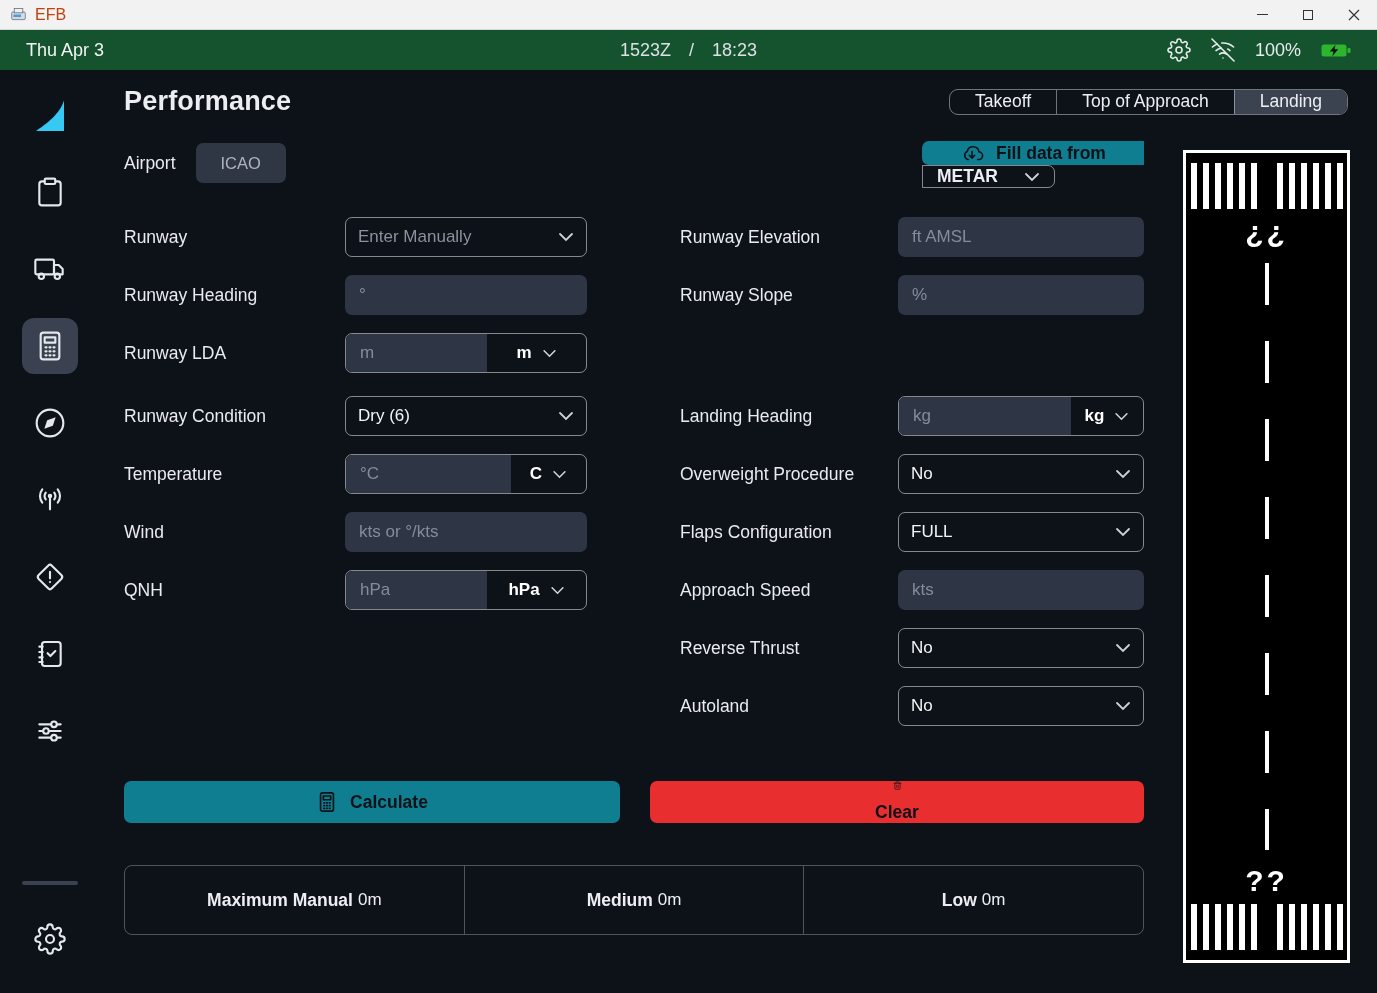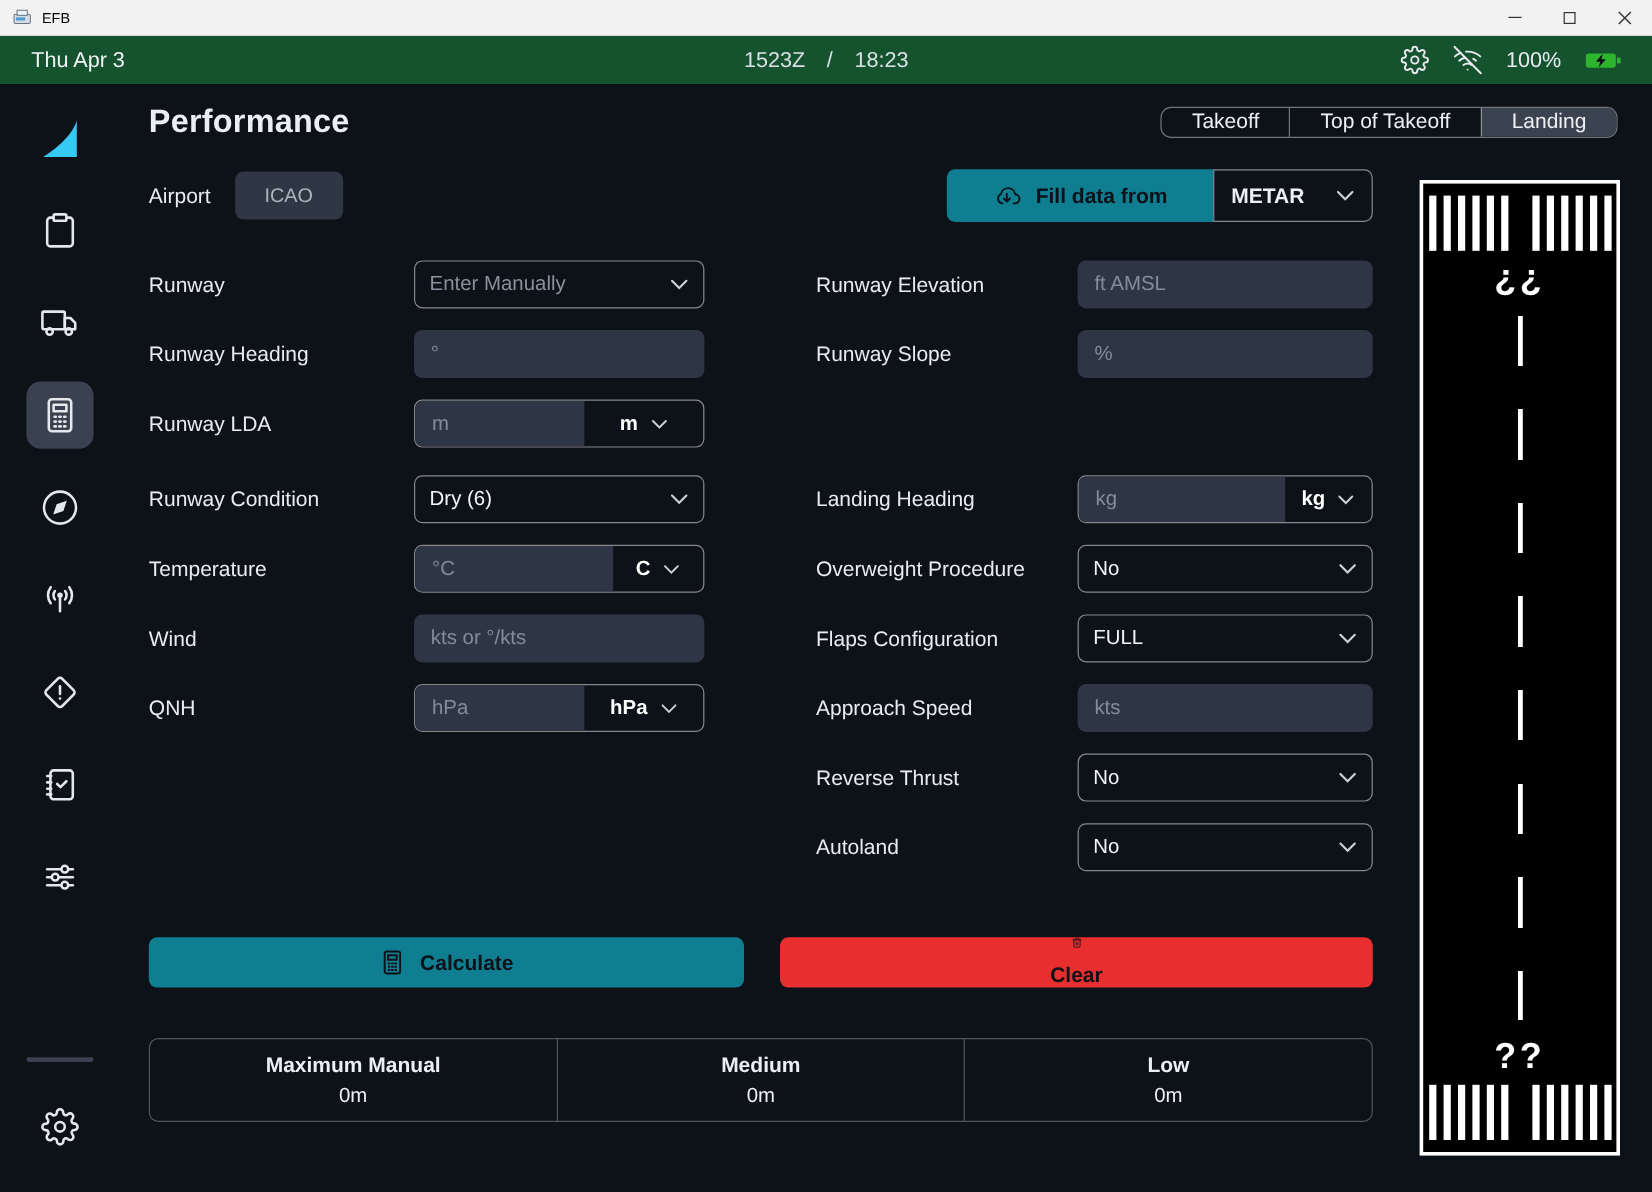--- a/index.html
+++ b/index.html
@@ -6,21 +6,21 @@
   html,body { width:1377px; height:993px; overflow:hidden; }
   body {
     font-family:"Liberation Sans", sans-serif;
     background:#0D1118; color:#ECEEF2; position:relative;
   }
   :root0 {}
   
   .titlebar { position:absolute; top:0; left:0; width:1377px; height:30px;
     background:#F2F2F2; display:flex; align-items:center; border-bottom:1px solid #d8d8d8; }
   .titlebar .appicon { margin:0 8px 0 10px; display:flex; }
-  .titlebar .apptitle { font-size:12px; color:#000000; }
+  .titlebar .apptitle { font-size:16px; color:#c2410c; }
   .win-controls { margin-left:auto; display:flex; height:100%; }
   .win-btn { width:46px; height:100%; display:flex; align-items:center; justify-content:center; color:#333; }
   .wc-min { width:11px; height:1px; background:#333; }
   .wc-max { width:10px; height:10px; border:1px solid #333; }
   
   .statusbar { position:absolute; top:30px; left:0; width:1377px; height:40px;
     background:#14532d; display:flex; align-items:center; padding:0 26px; }
   .sb-date { font-size:18px; color:#F2F4F7; }
   .sb-center { position:absolute; left:0; right:0; text-align:center; font-size:18px; color:#DCE0E6; }
   .sb-center span { margin:0 9px; }
@@ -42,21 +42,21 @@
   .tabs { display:flex; height:26px; border:1px solid rgba(255,255,255,.42); border-radius:9px; overflow:hidden; }
   .tab { padding:0 25px; display:flex; align-items:center; font-size:17.5px; color:#EDEFF3; cursor:pointer; }
   .tab + .tab { border-left:1px solid rgba(255,255,255,.42); }
   .tab.active { background:#3B4250; }
   
   .airport-row { margin-top:24px; width:1020px; height:44px; display:flex; align-items:center; justify-content:space-between; }
   .airport-left { display:flex; align-items:center; gap:20px; }
   .label { font-size:17.5px; color:#E9EBF0; }
   .icao-btn { width:90px; height:40px; background:#2F3644; border-radius:7px; display:flex;
     align-items:center; justify-content:center; color:#AEB4BF; font-size:16.5px; cursor:text; }
-  .fill-group { display:flex; height:44px; }
+  .fill-group { display:flex; height:44px;flex-direction:column; }
   .fill-btn { width:222px; background:#0F7E90; border-radius:7px 0 0 7px; display:flex; align-items:center;
     justify-content:center; gap:12px; color:#0D1118; font-size:17.5px; font-weight:bold; cursor:pointer; }
   .fill-src { width:133px; border:1px solid rgba(255,255,255,.5); border-radius:0 7px 7px 0; display:flex;
     align-items:center; justify-content:space-between; padding:0 14px; font-size:17.5px; font-weight:bold; cursor:pointer; }
   
   .form { margin-top:32px; width:1020px; display:flex; }
   .col-left { width:463px; margin-right:93px; }
   .col-right { width:464px; }
   .frow { display:flex; align-items:center; height:40px; margin-bottom:18px; }
   .frow.blank { visibility:hidden; }
@@ -82,21 +82,21 @@
   .chev { flex:none; }
   
   .actions { margin-top:37px; width:1020px; display:flex; gap:30px; }
   .action-btn { height:42px; border-radius:7px; display:flex; align-items:center; justify-content:center;
     gap:12px; font-size:17.5px; font-weight:bold; color:#0D1118; cursor:pointer; }
   .calc-btn { width:496px; background:#0F7E90; }
   .clear-btn { width:494px; background:#E82E2E;flex-direction:column; }
   
   .results { margin-top:42px; width:1020px; height:70px; border:1px solid rgba(255,255,255,.28);
     border-radius:8px; display:flex; }
-  .res-cell { flex:1; display:flex; flex-direction:column; align-items:center; justify-content:center; gap:5px; }
+  .res-cell { flex:1; display:flex; flex-direction:row; align-items:center; justify-content:center; gap:5px; }
   .res-cell + .res-cell { border-left:1px solid rgba(255,255,255,.28); }
   .res-label { font-size:17.5px; font-weight:bold; }
   .res-value { font-size:17px; color:#EDEFF3; }
   
   .runway { position:absolute; left:1059px; top:80px; width:167px; height:813px; background:#000;
     border:3px solid #fff; display:flex; flex-direction:column; align-items:center; }
   .stripes { margin-top:10px; height:46px; display:flex; gap:6px; }
   .stripes.bottom { margin:0 0 10px; }
   .stripes .bar { width:6px; height:46px; background:#fff; }
   .stripes .bar.after-gap { margin-left:14px; }
@@ -247,21 +247,21 @@
         <path d="M19.4 15a1.65 1.65 0 0 0 .33 1.82l.06.06a2 2 0 0 1 0 2.83 2 2 0 0 1-2.83 0l-.06-.06a1.65 1.65 0 0 0-1.82-.33 1.65 1.65 0 0 0-1 1.51V21a2 2 0 0 1-2 2 2 2 0 0 1-2-2v-.09A1.65 1.65 0 0 0 9 19.4a1.65 1.65 0 0 0-1.82.33l-.06.06a2 2 0 0 1-2.83 0 2 2 0 0 1 0-2.83l.06-.06a1.65 1.65 0 0 0 .33-1.82 1.65 1.65 0 0 0-1.51-1H3a2 2 0 0 1-2-2 2 2 0 0 1 2-2h.09A1.65 1.65 0 0 0 4.6 9a1.65 1.65 0 0 0-.33-1.82l-.06-.06a2 2 0 0 1 0-2.83 2 2 0 0 1 2.83 0l.06.06a1.65 1.65 0 0 0 1.82.33H9a1.65 1.65 0 0 0 1-1.51V3a2 2 0 0 1 2-2 2 2 0 0 1 2 2v.09a1.65 1.65 0 0 0 1 1.51 1.65 1.65 0 0 0 1.82-.33l.06-.06a2 2 0 0 1 2.83 0 2 2 0 0 1 0 2.83l-.06.06a1.65 1.65 0 0 0-.33 1.82V9a1.65 1.65 0 0 0 1.51 1H21a2 2 0 0 1 2 2 2 2 0 0 1-2 2h-.09a1.65 1.65 0 0 0-1.51 1z"></path>
       </svg>
   </div>
 </div>
 
 <div class="page">
   <div class="header-row">
     <div class="page-title">Performance</div>
     <div class="tabs">
       <div class="tab">Takeoff</div>
-      <div class="tab">Top of Takeoff</div>
+      <div class="tab">Top of Approach</div>
       <div class="tab active">Landing</div>
     </div>
   </div>
 
   <div class="airport-row">
     <div class="airport-left">
       <span class="label">Airport</span>
       <div class="icao-btn">ICAO</div>
     </div>
     <div class="fill-group">

